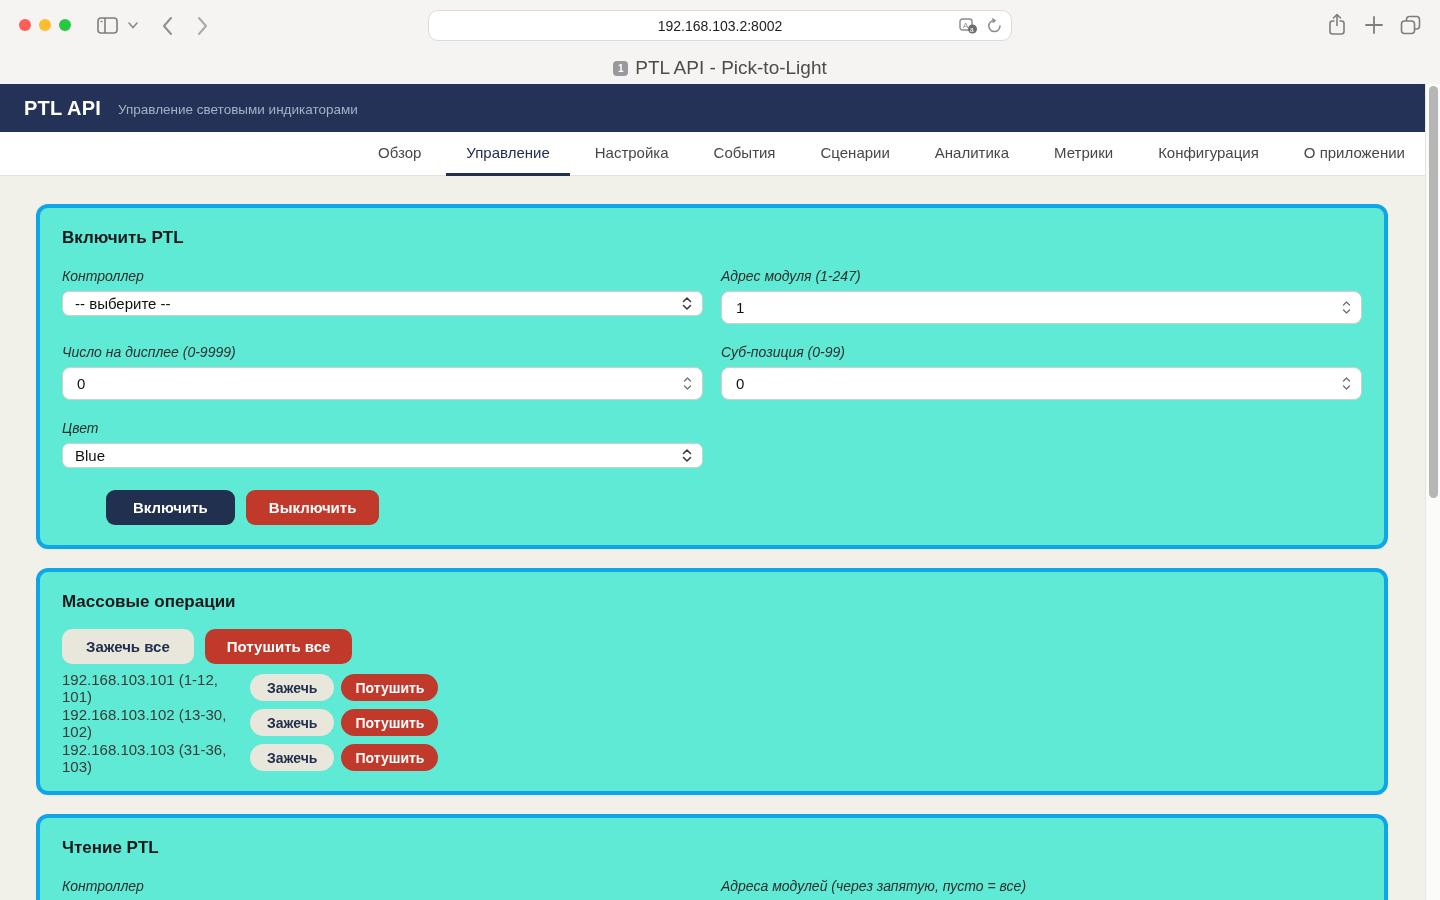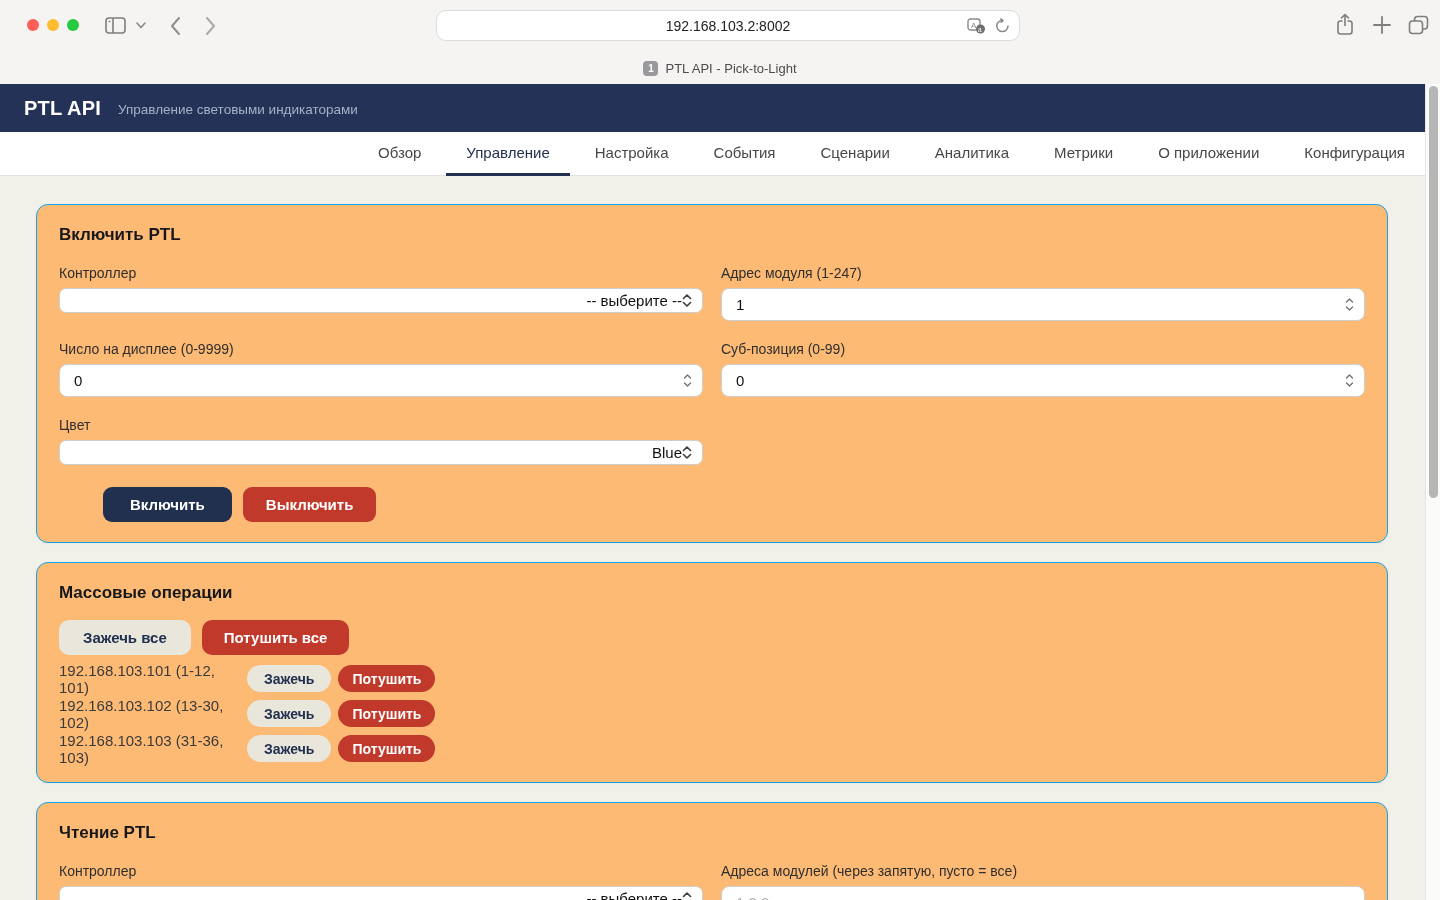--- a/index.html
+++ b/index.html
@@ -1,60 +1,60 @@
 <!DOCTYPE html>
 <html><head>
 <meta charset="utf-8">
 <style>
   * { margin:0; padding:0; box-sizing:border-box; }
   html,body { width:1440px; height:900px; overflow:hidden; }
   body { font-family:"Liberation Sans", sans-serif; background:#f5f4f3; }
 
   
-  .chrome { position:relative; width:1440px; height:84px; background:#f5f4f3;padding-left:8px; }
+  .chrome { position:relative; width:1440px; height:84px; background:#f5f4f3; }
   .toolbar { position:relative; height:52px; }
   .traffic { position:absolute; top:19px; width:12px; height:12px; border-radius:50%; }
   .t-red { left:19px; background:#ff5f57; }
   .t-yellow { left:39px; background:#febc2e; }
   .t-green { left:59px; background:#28c840; }
   .chrome-ic { position:absolute; color:#858585; }
   .url-field { position:absolute; left:428px; top:10px; width:584px; height:31px;
     background:#ffffff; border:1px solid #dcdcdc; border-radius:10px;
     display:flex; align-items:center; justify-content:center; }
   .url-text { font-size:14px; color:#222; }
   .url-icons { position:absolute; right:9px; top:0; height:100%; display:flex; align-items:center; gap:9px; }
   .tabstrip { position:absolute; top:52px; left:0; width:100%; height:32px;
     display:flex; align-items:center; justify-content:center; gap:7px; }
   .tab-badge { width:15px; height:15px; background:#98989d; border-radius:4px; color:#fff;
     font-size:10px; font-weight:700; display:flex; align-items:center; justify-content:center; }
-  .tab-title { font-size:13px; color:#4c4c4c; }
+  .tab-title { font-size:19px; color:#4c4c4c; }
 
   
   .app { position:relative; width:1440px; height:816px; }
   .app-content { width:1425px; height:816px; overflow:hidden; }
   .app-header { height:48px; background:#233256; display:flex; align-items:center; padding-left:24px; }
   .app-title { color:#ffffff; font-size:20px; font-weight:700; letter-spacing:.2px; }
   .app-subtitle { color:#a7b1c6; font-size:13.5px; margin-left:17px; margin-top:2px; }
 
   .nav { height:44px; background:#ffffff; border-bottom:1px solid #e3e2de;
     display:flex; padding-left:22px; gap:5px;justify-content:flex-end; }
   .tab { display:flex; align-items:center; height:44px; padding:0 20px; font-size:15px;
     color:#474747; border-bottom:3px solid transparent; cursor:default; }
   .tab.active { color:#22304f; font-weight:500; border-bottom-color:#22304f; }
 
   .main { background:#f2f1e9; height:724px; padding:28px 37px 0 36px; overflow:hidden; }
-  .card { background:#fdba74; border:1px solid #0ea5e9; border-radius:12px;
+  .card { background:#5eead4; border:4px solid #0ea5e9; border-radius:12px;
     padding:20px 22px; box-shadow:0 1px 2px rgba(0,0,0,.04); margin-bottom:19px; }
   .card-title { font-size:17px; font-weight:700; color:#16181c; }
 
   .fgrid { display:grid; grid-template-columns:1fr 1fr; column-gap:18px; }
   .group { margin-top:20px; }
-  .flabel { display:block; font-size:14px; color:#2e2e2e; margin-bottom:7px; }
+  .flabel { display:block; font-size:14px; color:#2e2e2e; margin-bottom:7px;font-style:italic; }
   .select { height:25px; background:#fff; border:1px solid #cfcfcb; border-radius:7px;
-    display:flex; align-items:center; justify-content:flex-end; padding:0 10px 0 12px;
+    display:flex; align-items:center; justify-content:space-between; padding:0 10px 0 12px;
     font-size:15px; color:#101010; }
   .ninput { height:33px; background:#fff; border:1px solid #cfcfcb; border-radius:8px;
     display:flex; align-items:center; justify-content:space-between; padding:0 10px 0 14px;
     font-size:15px; color:#101010; }
   .tinput { width:100%; height:33px; background:#fff; border:1px solid #cfcfcb; border-radius:8px;
     padding:0 14px; font-size:15px; color:#101010; font-family:inherit; outline:none; }
   .tinput::placeholder { color:#b1b1ae; }
 
   .btn { border:none; border-radius:9px; height:35px; font-size:15px; font-weight:700;
     font-family:inherit; cursor:pointer; }
@@ -150,22 +150,22 @@
     </div>
 
     <div class="nav">
       <div class="tab">Обзор</div>
       <div class="tab active">Управление</div>
       <div class="tab">Настройка</div>
       <div class="tab">События</div>
       <div class="tab">Сценарии</div>
       <div class="tab">Аналитика</div>
       <div class="tab">Метрики</div>
+      <div class="tab">Конфигурация</div>
       <div class="tab">О приложении</div>
-      <div class="tab">Конфигурация</div>
     </div>
 
     <div class="main">
 
       <div class="card">
         <div class="card-title">Включить PTL</div>
         <div class="fgrid">
           <div class="group">
             <span class="flabel">Контроллер</span>
             <div class="select">

